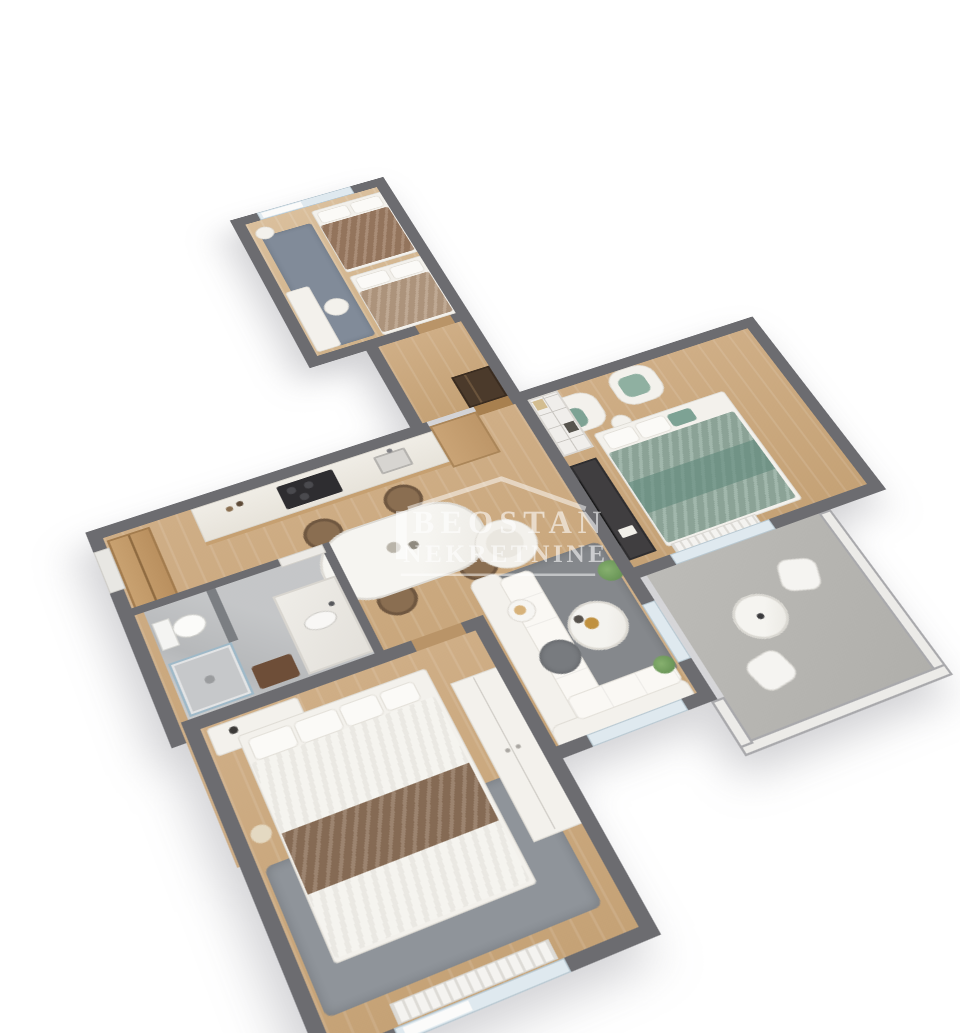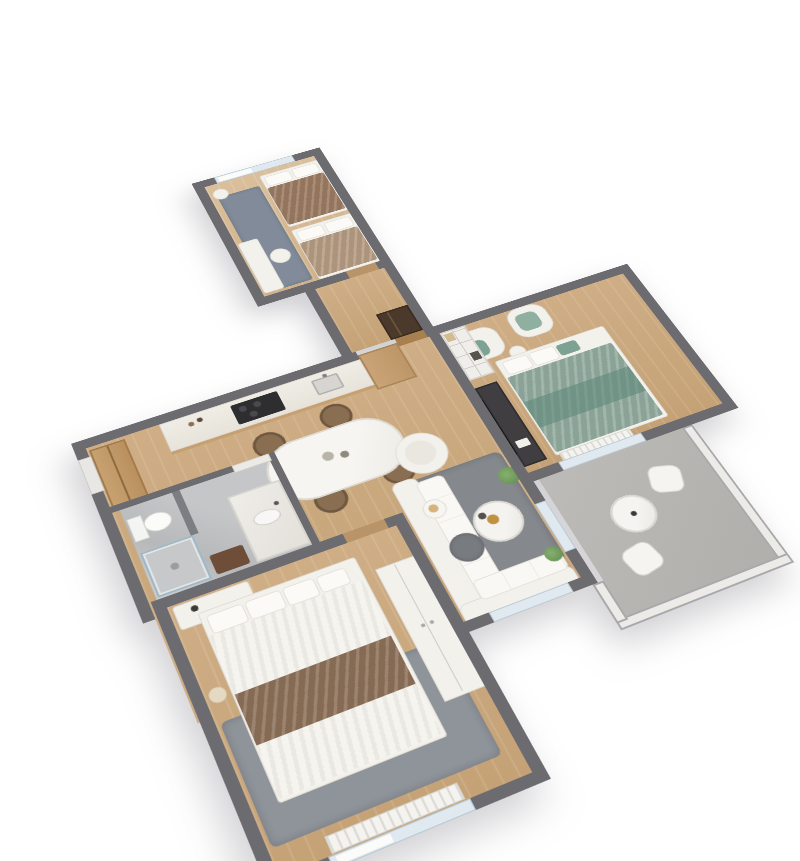--- a/index.html
+++ b/index.html
@@ -194,13 +194,22 @@
     <div class="glass" style="left:474px;top:554px;width:96px;height:12px;"></div>
     <div class="glass" style="left:428px;top:592px;width:12px;height:64px;"></div>
     <div class="glass" style="left:330px;top:688px;width:84px;height:12px;"></div>
     <div class="abs" style="left:170px;top:424px;width:38px;height:8px;background:#eceae6;border:1px solid #d5d2cc;"></div>
     <div class="wood" style="left:240px;top:548px;width:44px;height:12px;background:#b99468;"></div>
     <div class="glass" style="left:100px;top:852px;width:132px;height:12px;"></div>
     <div class="abs" style="left:106px;top:854px;width:50px;height:8px;background:#fbfbfa;"></div>
     <div class="abs" style="left:30px;top:354px;width:12px;height:46px;background:#e8e7e3;border:1px solid #cfcdc8;"></div>
   </div>
 
+  <div id="watermark">
+    <svg id="wm-roof" viewBox="0 0 152 30">
+      <path d="M2 28 L80 3 L150 28" fill="none" stroke="rgba(255,255,255,0.5)" stroke-width="4"></path>
+    </svg>
+    <div id="wm-bar"></div>
+    <div class="wm-l1">BEOSTAN</div>
+    <div class="wm-l2">NEKRETNINE</div>
+    <div id="wm-underline"></div>
+  </div>
 </div>
 
 </body></html>

